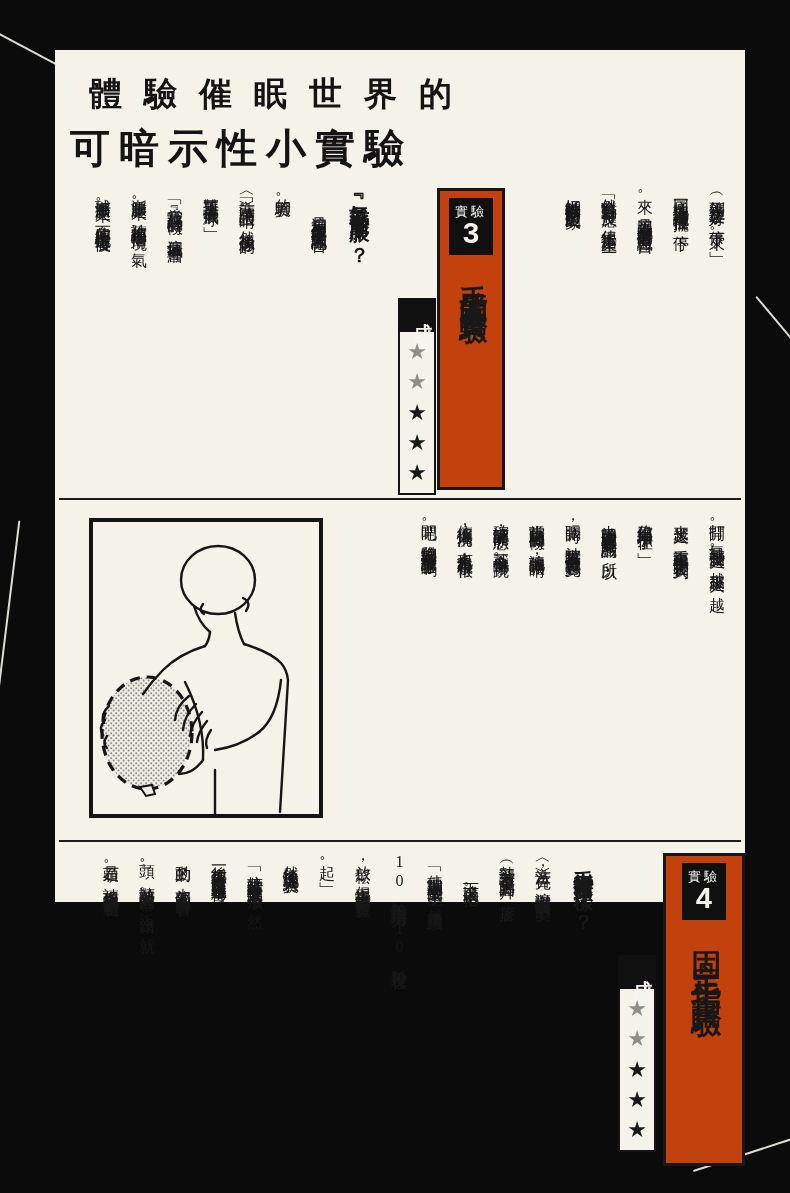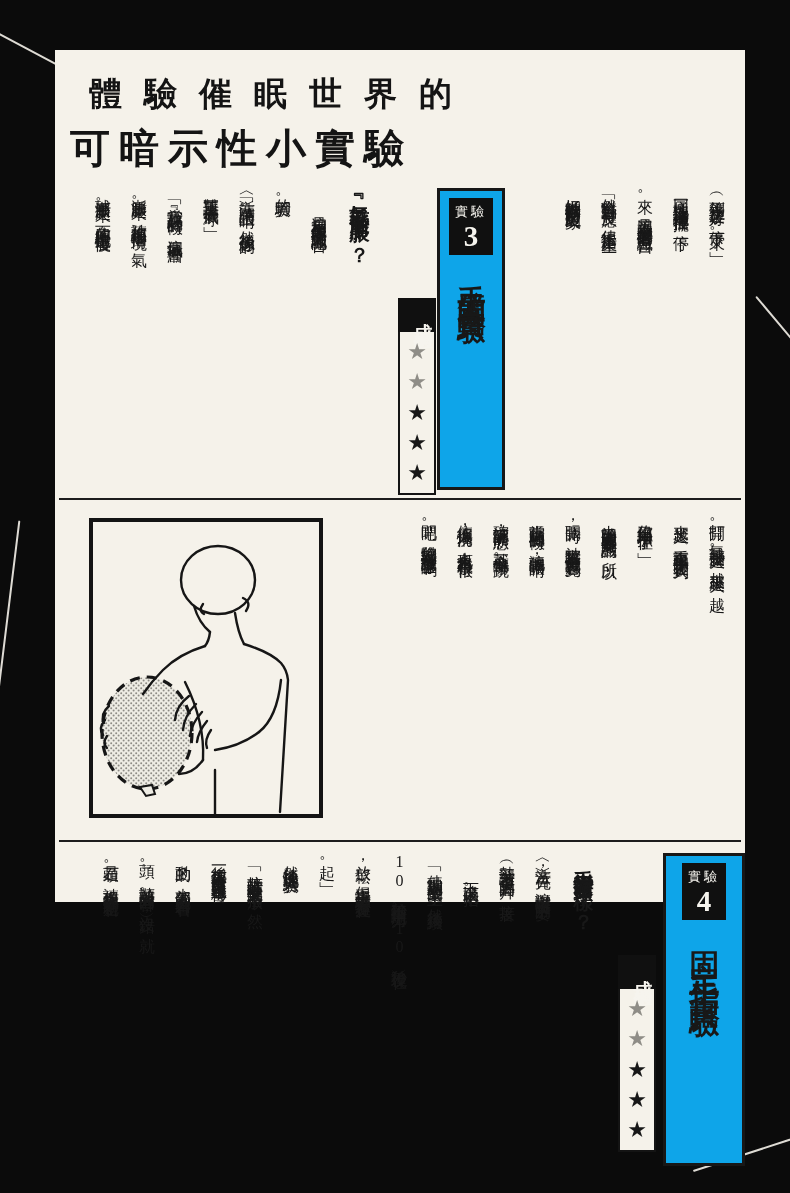--- a/index.html
+++ b/index.html
@@ -24,22 +24,22 @@
     height:315px;
   }
   .vcol{
     font-size:16px;line-height:36px;letter-spacing:1.5px;
   }
   .sub{font-weight:bold;font-size:20px;line-height:46px;letter-spacing:3px;}
   .ind{padding-top:17px;}
   .ind-sm{padding-top:8px;}
   
   .exp-head{
-    position:absolute;border:3px solid #171717;background:#0ea5e9;
-    display:flex;flex-direction:column;align-items:center;
+    position:absolute;border:3px solid #171717;background:#c2410c;
+    display:flex;flex-direction:column;align-items:center;font-family:Liberation Mono, monospace;
   }
   .badge{
     background:#101010;color:#f6f4ee;margin-top:7px;
     width:44px;padding:5px 0 4px;text-align:center;
   }
   .badge-label{font-size:13px;letter-spacing:3px;display:block;}
   .badge-num{font-size:29px;line-height:1.05;display:block;font-weight:bold;}
   .exp-title{
     writing-mode:vertical-rl;text-orientation:upright;
     font-weight:bold;margin-top:8px;

